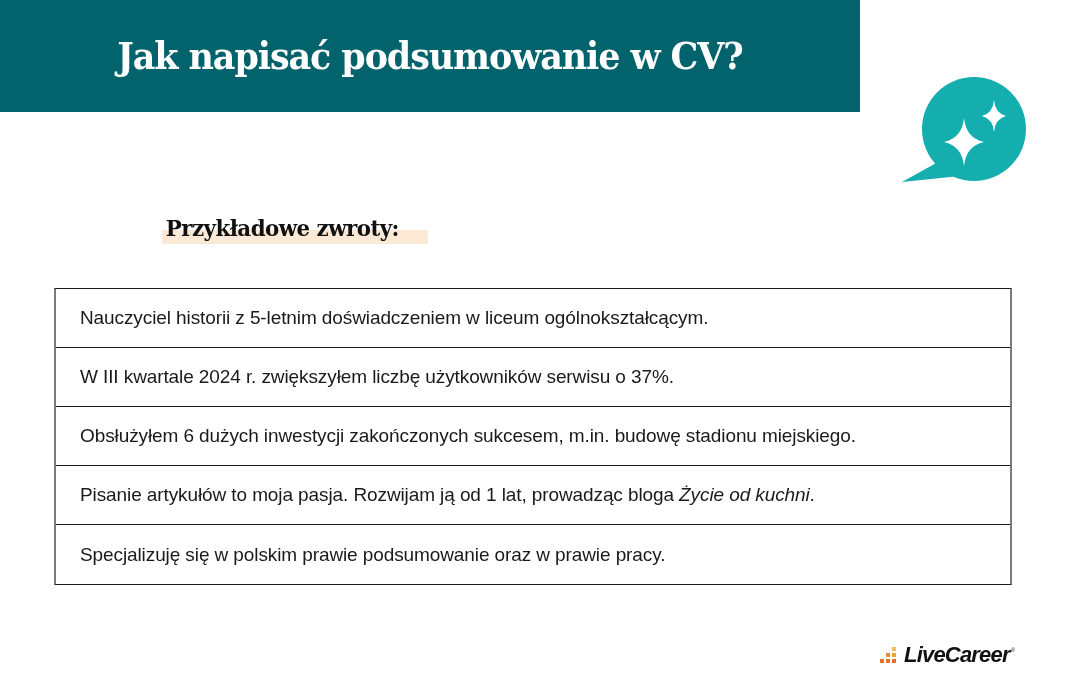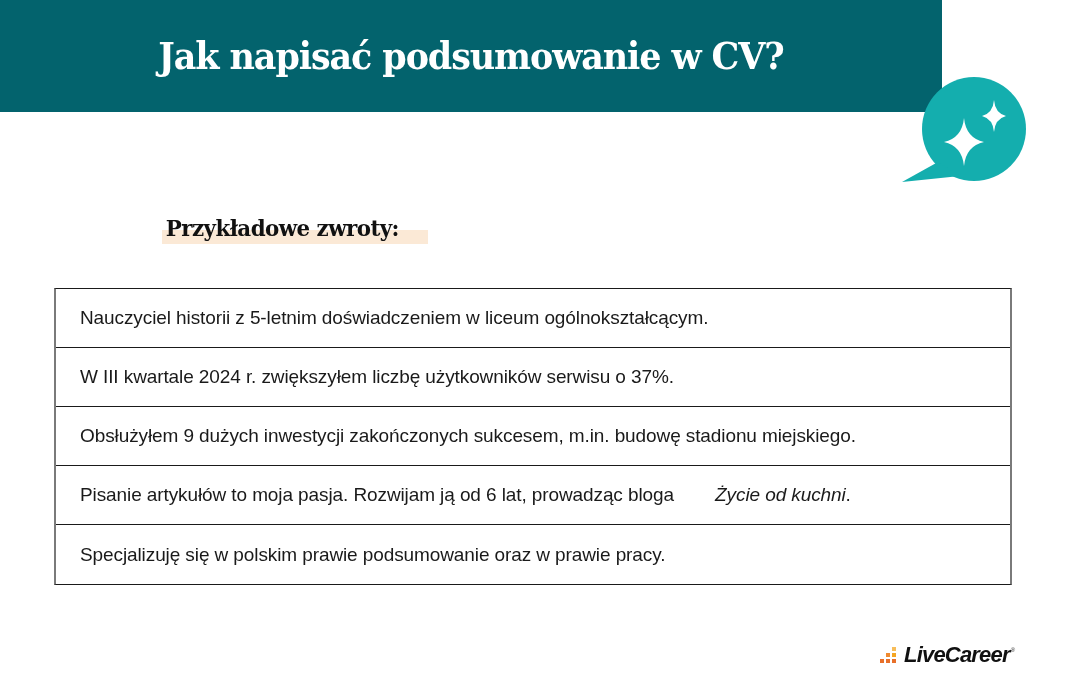--- a/index.html
+++ b/index.html
@@ -10,21 +10,21 @@
       width: 1070px;
       height: 688px;
       background: #ffffff;
       position: relative;
       overflow: hidden;
       font-family: "Liberation Sans", sans-serif;
     }
     .header {
       position: absolute;
       left: 0; top: 0;
-      width: 942px;
+      width: 860px;
       height: 112px;
       background: #03636d;
     }
     .header-title {
       position: absolute;
       left: 0; right: 0;
       top: 30px;
       text-align: center;
       color: #ffffff;
       font-family: "DejaVu Serif", serif;
@@ -90,21 +90,20 @@
       font-size: 19px;
       color: #1a1a1a;
       letter-spacing: -0.1px;
       white-space: nowrap;
     }
     .phrase-row:last-child {
       border-bottom: none;
     }
     .phrase-row em {
       font-style: italic;
-      margin-left: 36px;
     }
     .logo {
       position: absolute;
       left: 878px;
       top: 641px;
       height: 28px;
       display: flex;
       align-items: center;
     }
     .logo-dots {
@@ -153,24 +152,24 @@
 </div>
 
 <div class="phrases">
   <div class="phrase-row">
     <span>Nauczyciel historii z 5-letnim doświadczeniem w liceum ogólnokształcącym.</span>
   </div>
   <div class="phrase-row">
     <span>W III kwartale 2024 r. zwiększyłem liczbę użytkowników serwisu o 37%.</span>
   </div>
   <div class="phrase-row">
-    <span>Obsłużyłem 9 dużych inwestycji zakończonych sukcesem, m.in. budowę stadionu miejskiego.</span>
+    <span>Obsłużyłem 6 dużych inwestycji zakończonych sukcesem, m.in. budowę stadionu miejskiego.</span>
   </div>
   <div class="phrase-row">
-    <span style="white-space:pre">Pisanie artykułów to moja pasja. Rozwijam ją od 6 lat, prowadząc bloga </span>
+    <span style="white-space:pre">Pisanie artykułów to moja pasja. Rozwijam ją od 1 lat, prowadząc bloga </span>
       <em>Życie od kuchni</em>
       <span>.</span>
   </div>
   <div class="phrase-row">
     <span>Specjalizuję się w polskim prawie podsumowanie oraz w prawie pracy.</span>
   </div>
 </div>
 
 <div class="logo">
   <div class="logo-dots">

